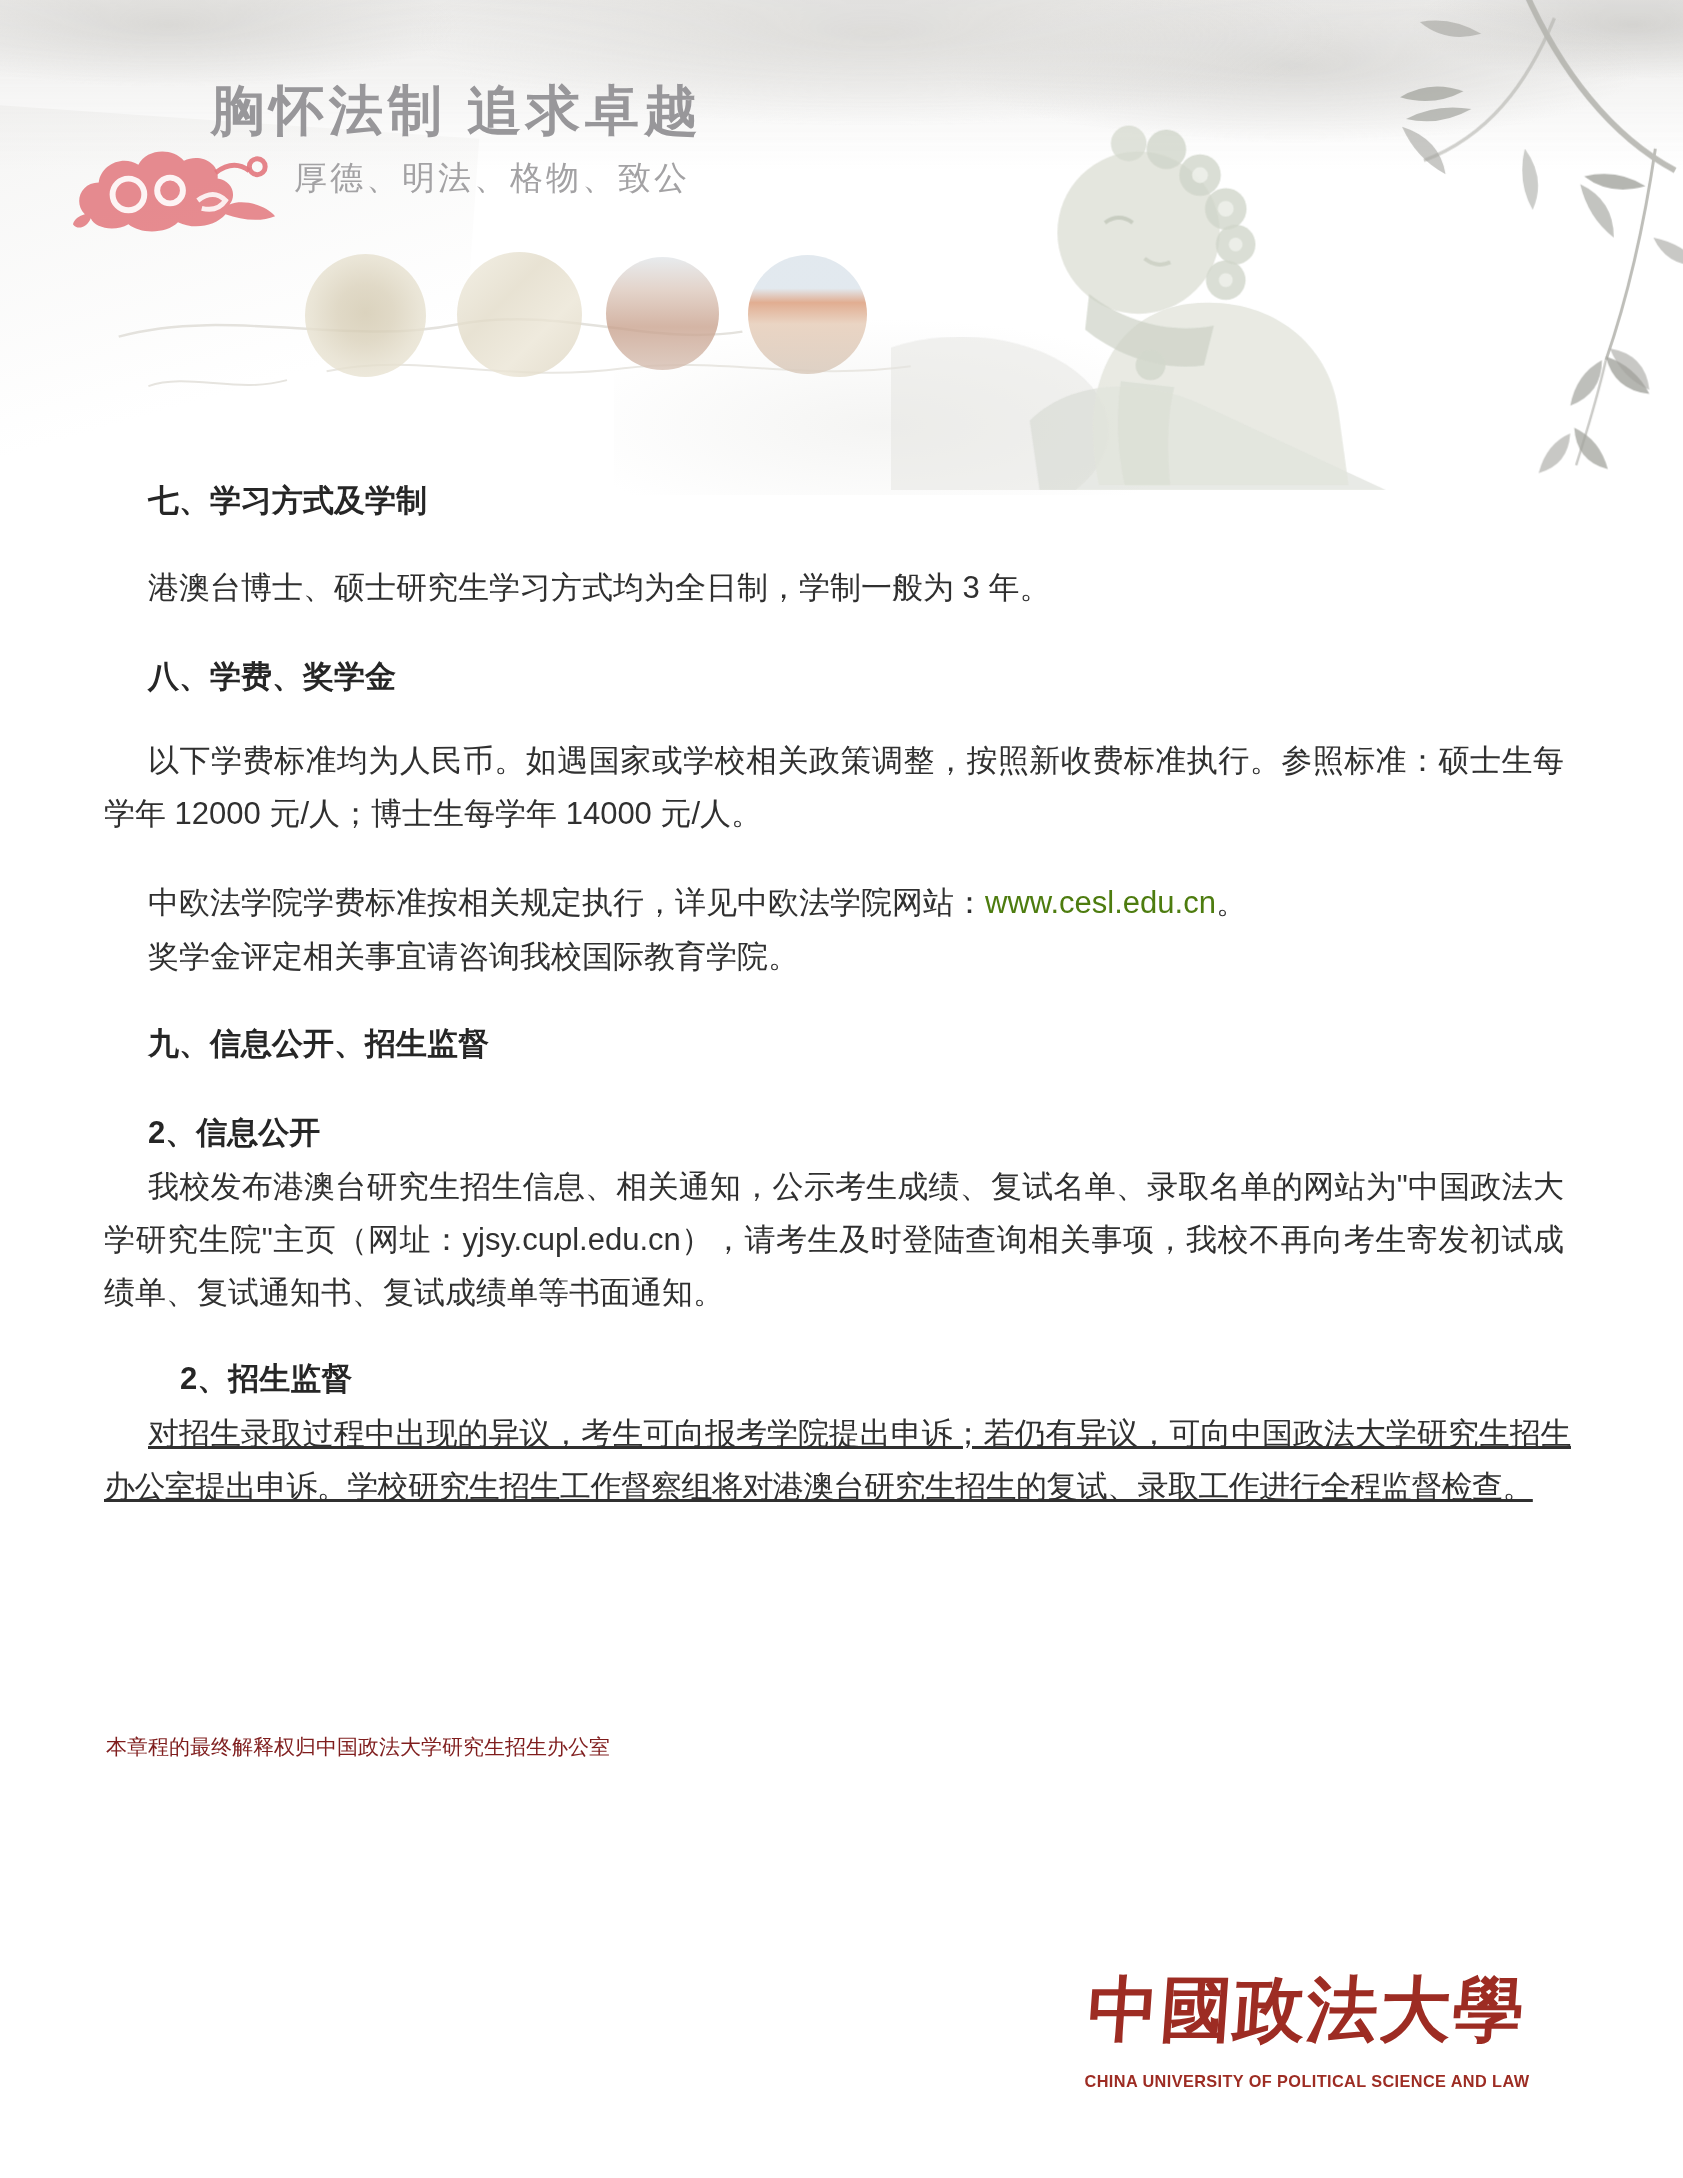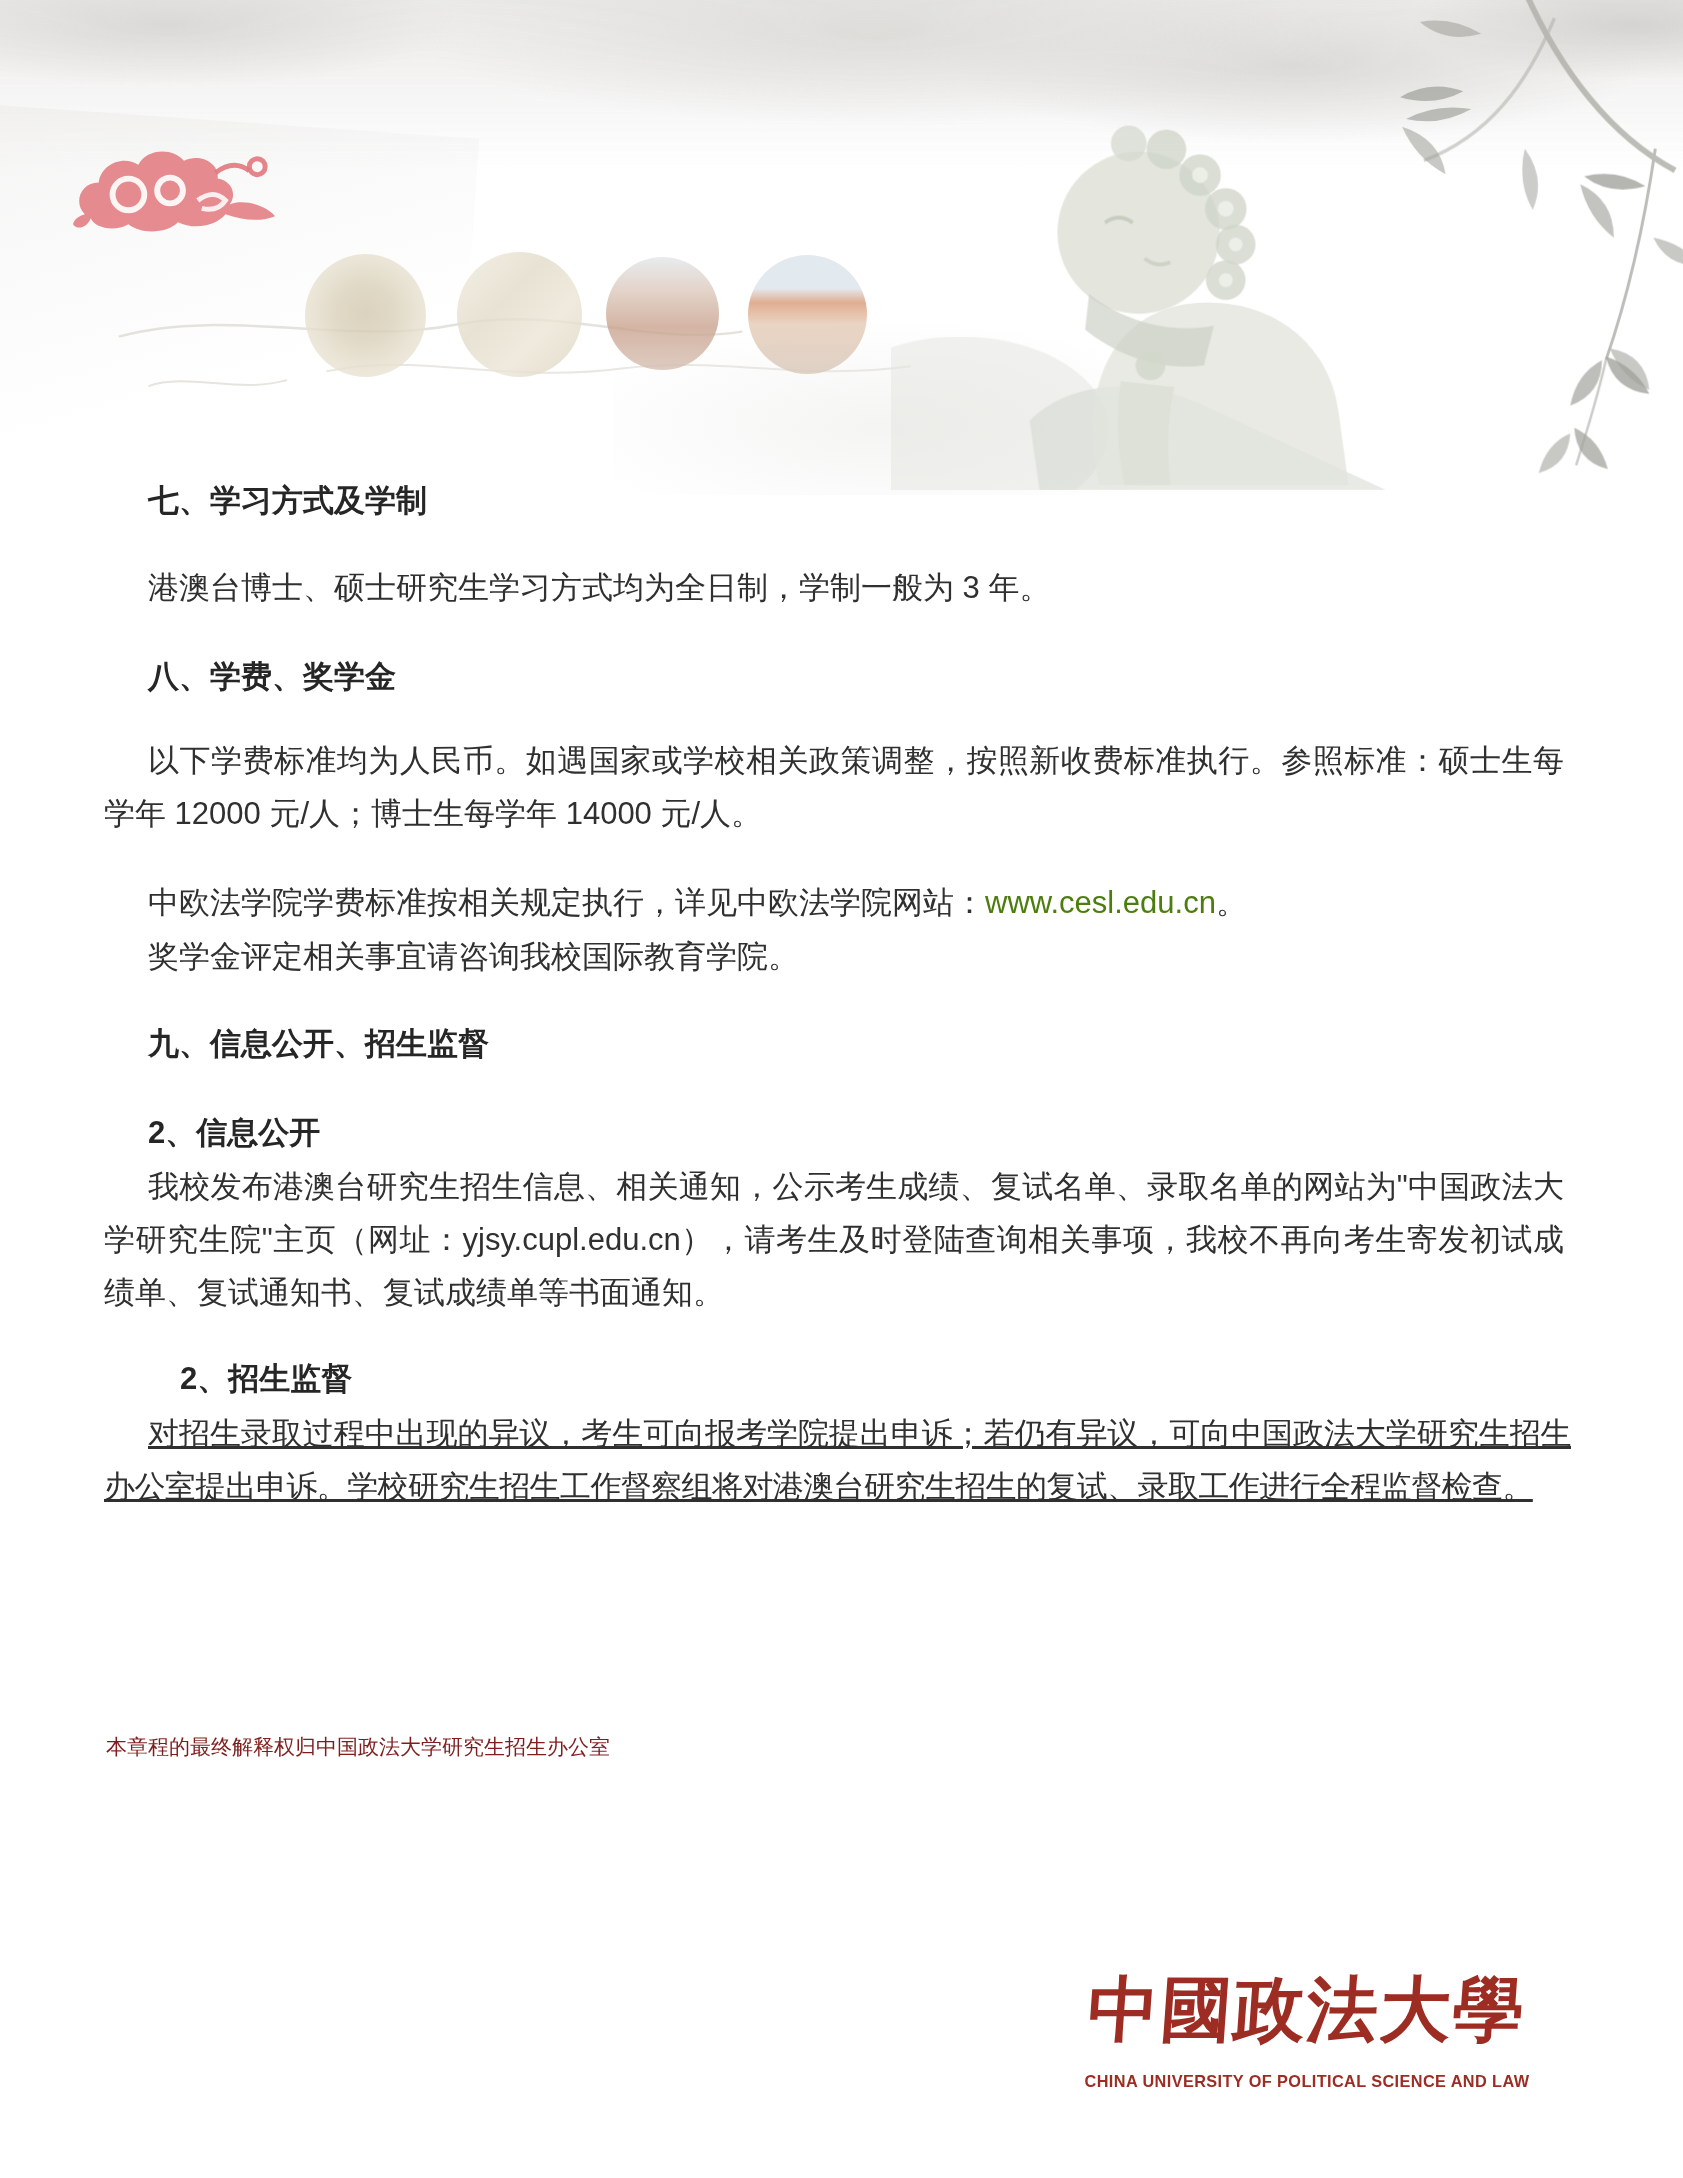--- a/index.html
+++ b/index.html
@@ -128,20 +128,22 @@
       <g>
         <path d="M18,78 C6,66 14,46 32,46 C34,28 56,18 72,28 C80,12 106,10 118,24 C134,16 154,26 152,42 C166,44 172,58 164,68 C180,62 202,70 210,80 C196,86 176,84 160,78 C150,90 128,94 112,86 C100,98 74,98 62,88 C48,96 28,92 24,82 C20,92 10,94 6,88 C8,82 12,80 18,78 Z" fill="#e2777d" opacity="0.85"></path>
         <circle cx="62" cy="58" r="16" fill="none" stroke="#ffffff" stroke-width="6" opacity="0.9"></circle>
         <circle cx="104" cy="54" r="13" fill="none" stroke="#ffffff" stroke-width="6" opacity="0.9"></circle>
         <path d="M132,64 q16,-12 28,0 q-8,12 -24,8" fill="none" stroke="#ffffff" stroke-width="5" opacity="0.85"></path>
         <path d="M150,36 q18,-14 34,-2" fill="none" stroke="#e2777d" stroke-width="5" opacity="0.9"></path>
         <circle cx="192" cy="30" r="8" fill="none" stroke="#e2777d" stroke-width="5" opacity="0.9"></circle>
       </g>
     </svg>
 
+    <div class="motto1">胸怀法制  追求卓越</div>
+    <div class="motto2">厚德、明法、格物、致公</div>
 
     <div class="photo photo1"></div>
     <div class="photo photo2"></div>
     <div class="photo photo3"></div>
     <div class="photo photo4"></div>
   </div>
 
   <main>
     <div class="h h7">七、学习方式及学制</div>
     <div class="p p7">港澳台博士、硕士研究生学习方式均为全日制，学制一般为 3 年。</div>

